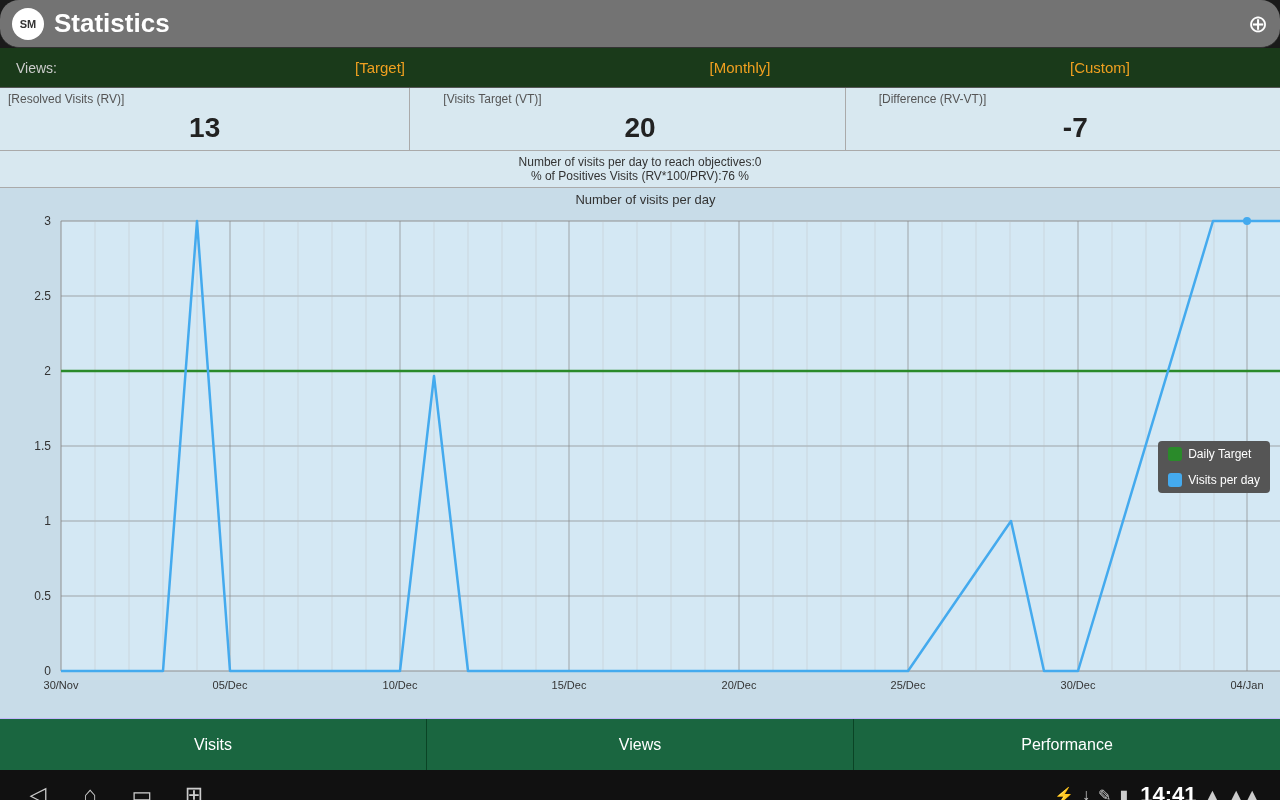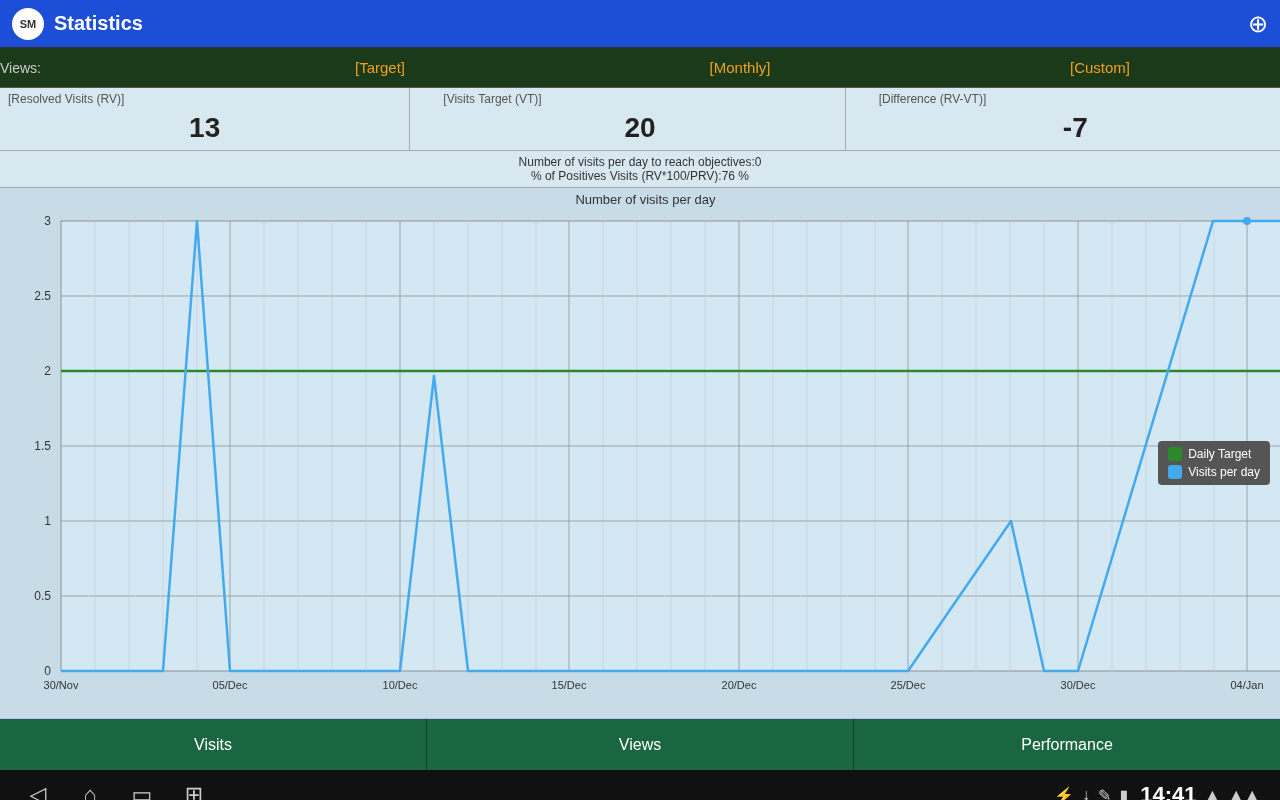--- a/index.html
+++ b/index.html
@@ -1,56 +1,58 @@
 <!DOCTYPE html>
 <html><head>
   <meta charset="utf-8">
   <style>
     * { margin: 0; padding: 0; box-sizing: border-box; }
     body { width: 1280px; height: 800px; background: #1a1a1a; font-family: Arial, sans-serif; overflow: hidden; }
 
     
     #topbar {
-      background: #1d4ed8;
+      background: #737373;
       height: 48px;
       display: flex;
       align-items: center;
       padding: 0 12px;
       border-bottom: 1px solid #333;
+      border-radius: 19px;
     }
     #app-logo {
       width: 32px; height: 32px;
       background: #fff;
       border-radius: 50%;
       display: flex; align-items: center; justify-content: center;
       font-size: 11px; font-weight: bold; color: #333;
       margin-right: 10px;
     }
     #app-title {
       color: #fff;
-      font-size: 20px;
+      font-size: 26px;
       font-weight: bold;
       flex: 1;
     }
     #target-icon {
       color: #fff;
       font-size: 24px;
     }
 
     
     #views-bar {
       background: #1a3a1a;
       height: 40px;
       display: flex;
       align-items: center;
       border-bottom: 1px solid #555;
     }
     #views-label {
       color: #ccc;
       font-size: 14px;
+      padding-left: 16px;
       width: 200px;
     }
     .view-btn {
       flex: 1;
       text-align: center;
       color: #f0a020;
       font-size: 15px;
       cursor: pointer;
       padding: 8px 0;
     }
@@ -121,21 +123,21 @@
       right: 10px;
       top: 230px;
       background: #555;
       border-radius: 4px;
       padding: 6px 10px;
       z-index: 10;
     }
     .legend-item {
       display: flex;
       align-items: center;
-      margin-bottom: 4px;
+      margin-bottom: 12px;
       color: #fff;
       font-size: 12px;
     }
     .legend-item:last-child { margin-bottom: 0; }
     .legend-color {
       width: 14px;
       height: 14px;
       border-radius: 3px;
       margin-right: 6px;
       flex-shrink: 0;

